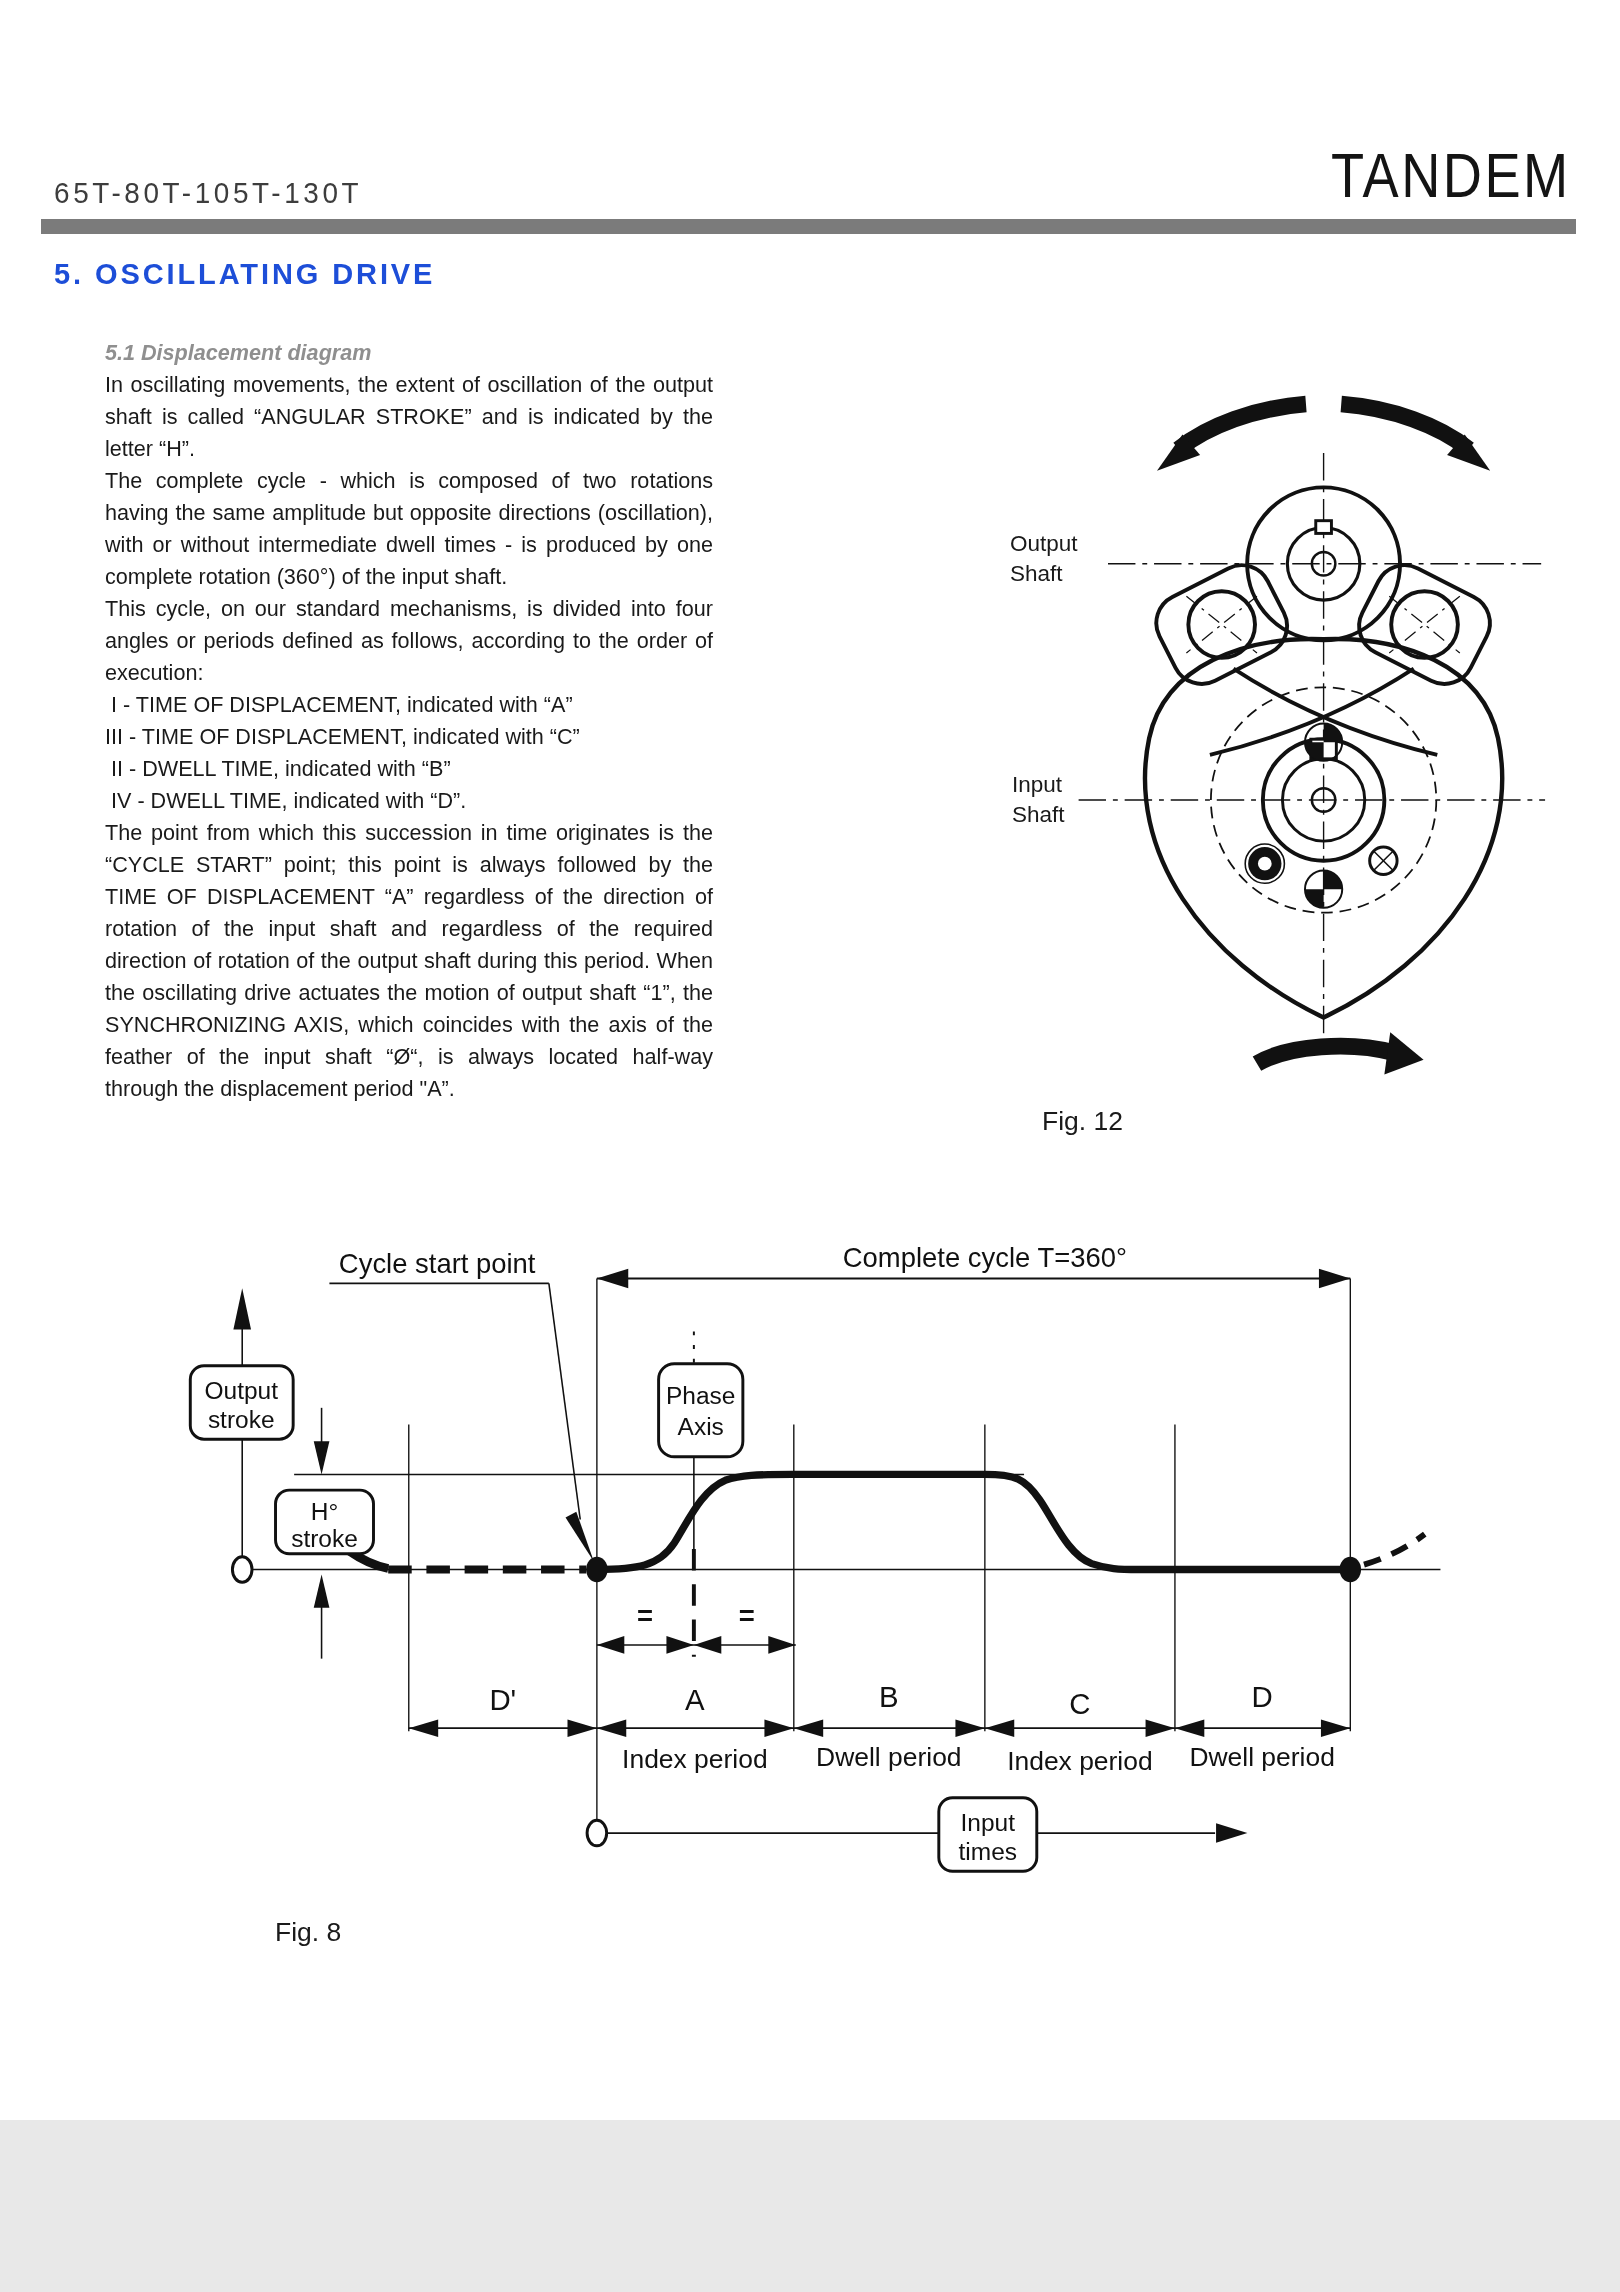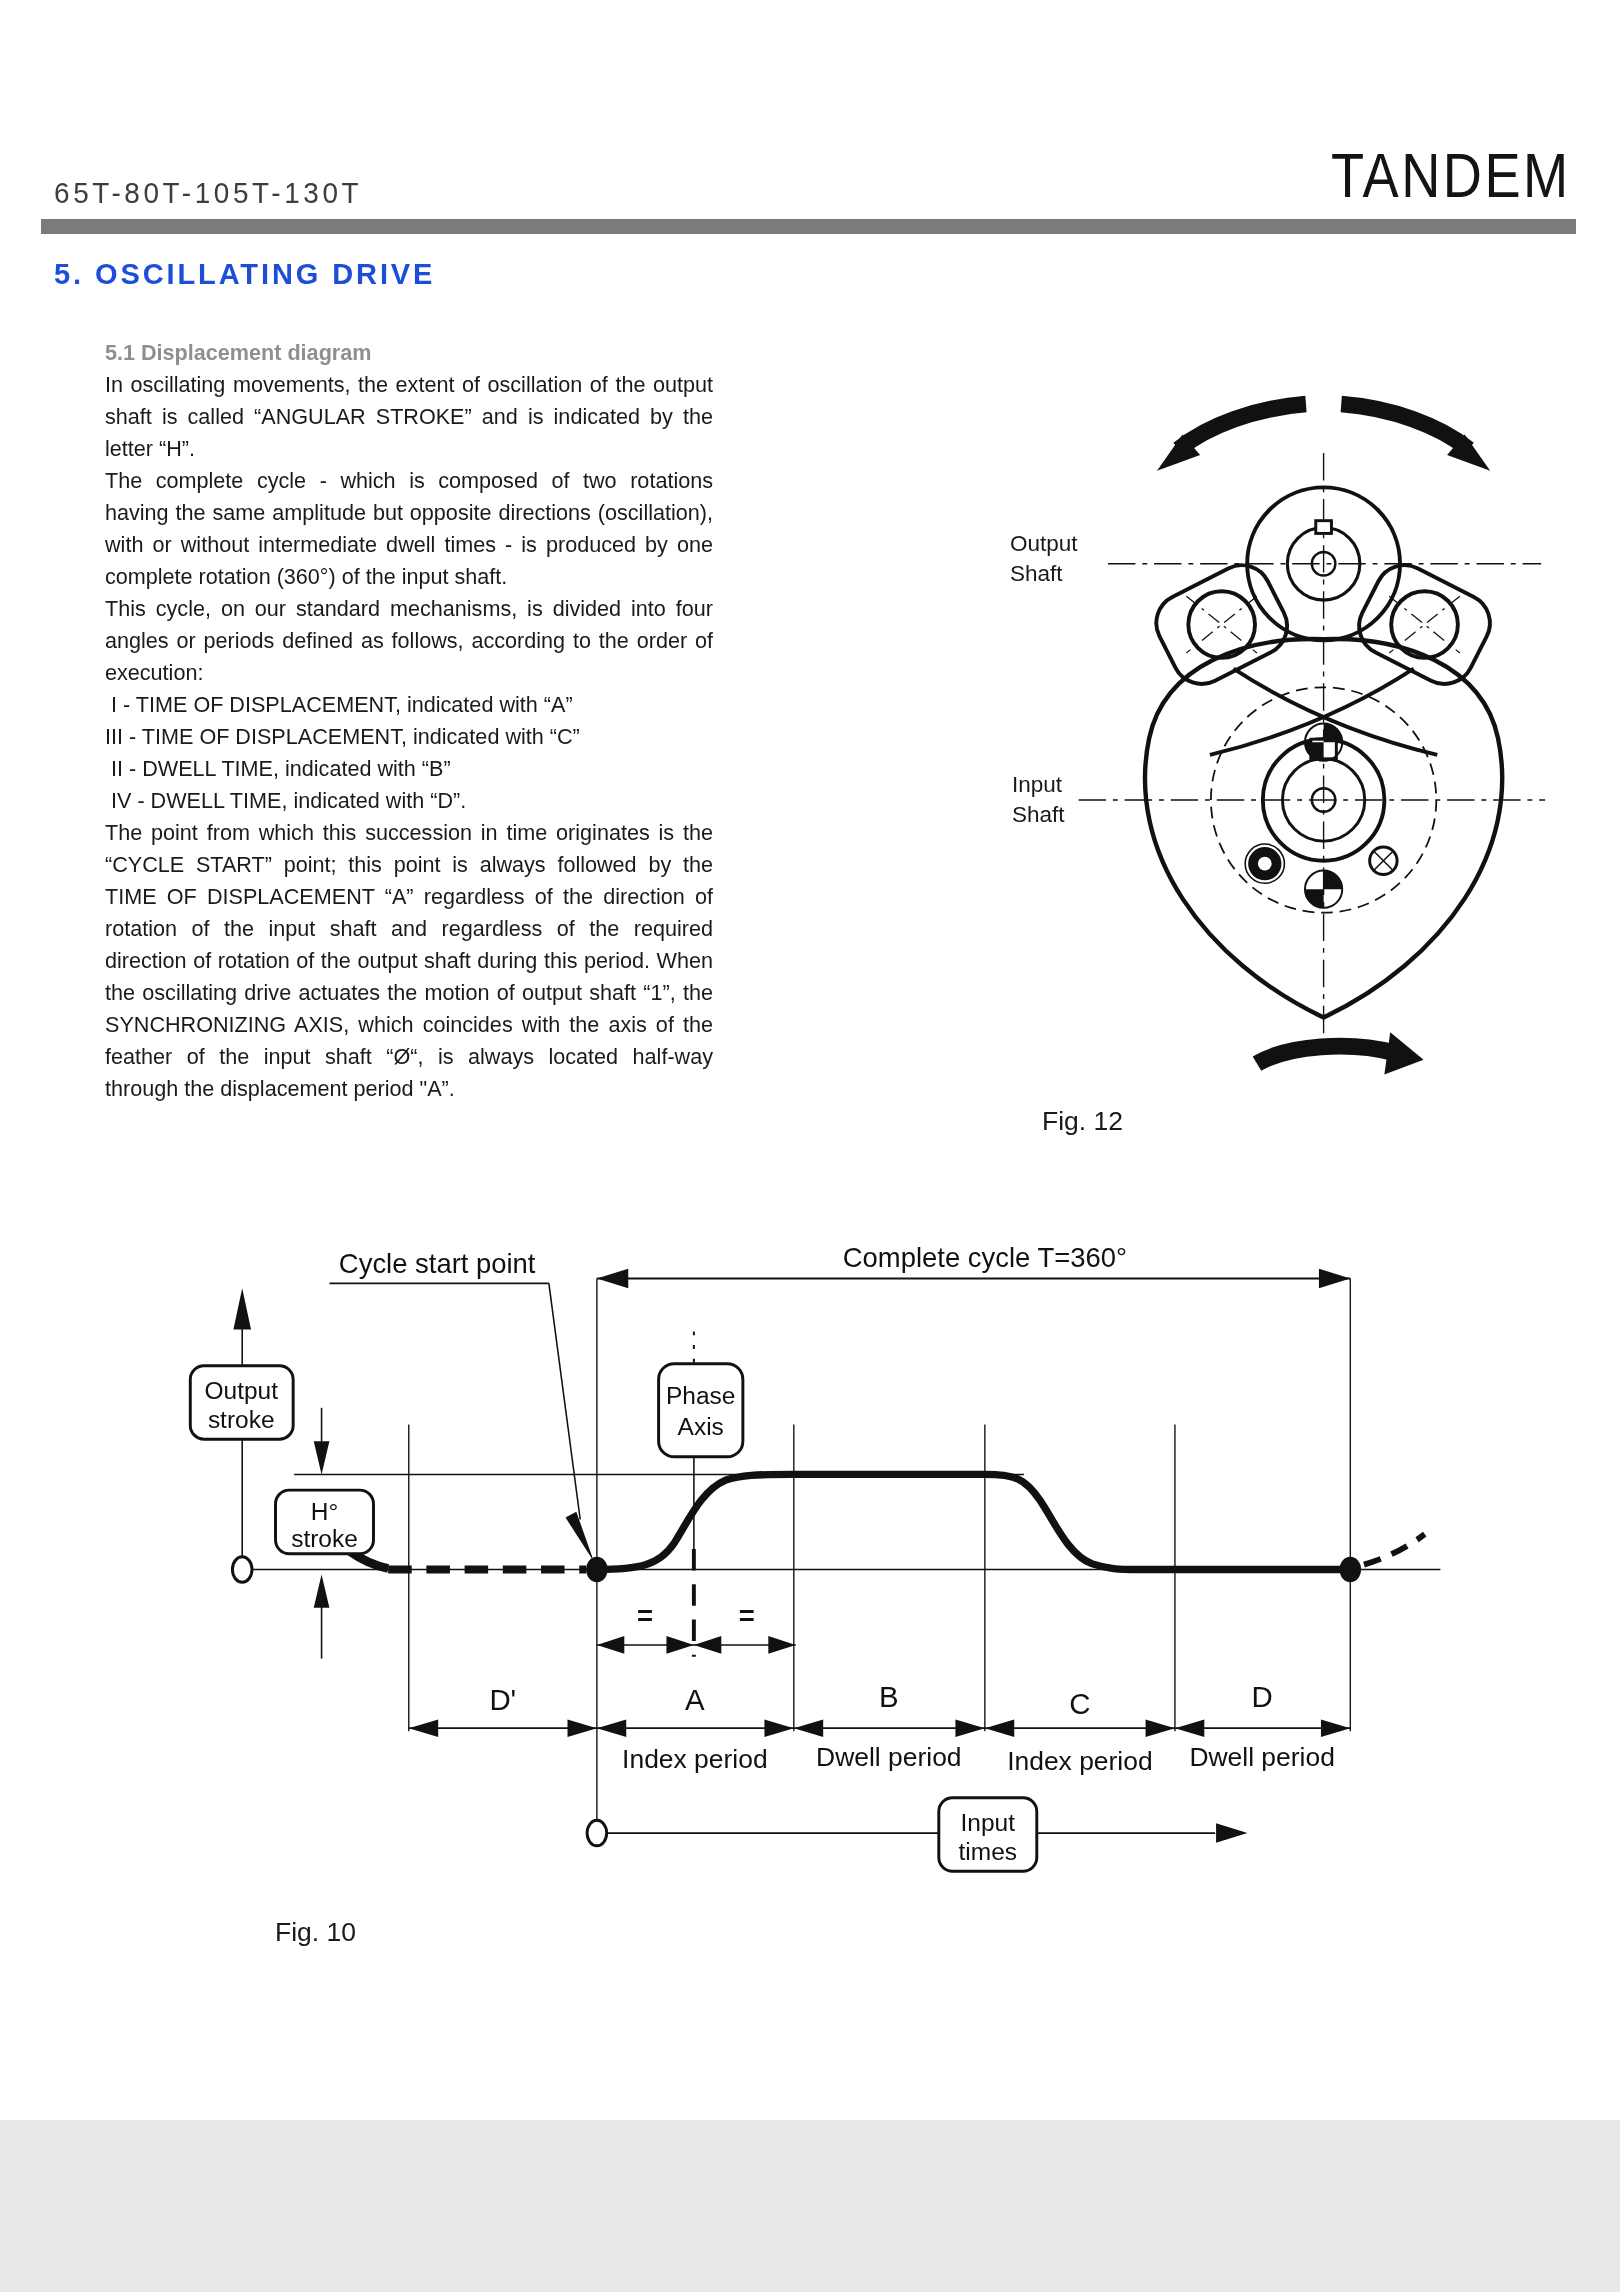--- a/index.html
+++ b/index.html
@@ -11,21 +11,21 @@
                transform:scaleX(.93);transform-origin:left center;white-space:nowrap;}
   .brand{right:49px;top:139px;font-size:63px;letter-spacing:2.9px;color:#141414;
          transform:scaleX(.86);transform-origin:right center;white-space:nowrap;}
   .header-bar{left:41px;top:219px;width:1535px;height:14.7px;background:#7b7b7b;}
   .section-title{left:54px;top:258px;font-size:29px;font-weight:bold;color:#1d4ed8;
                  letter-spacing:2.9px;white-space:nowrap;}
   
   .bodytext{left:105px;top:337px;width:608px;font-size:21.6px;line-height:32px;color:#1a1a1a;}
   .bodytext p{margin:0;text-align:justify;}
   .bodytext p.list{text-align:left;white-space:pre;}
-  .bodytext .subhead{font-weight:bold;color:#8f8f8f;text-align:left;}
+  .bodytext .subhead{font-weight:bold;color:#8f8f8f;text-align:left;font-style:italic;}
   
   .figlabel{font-size:22.5px;line-height:30px;color:#1a1a1a;}
   .caption{font-size:26.5px;color:#1a1a1a;text-align:right;}
   
   .footer-bar{left:1181px;top:2196px;width:335px;height:45px;
               background:linear-gradient(90deg,rgba(255,255,255,0) 0%,#d7d7d7 30%,#8a8a8a 60%,#262626 100%);}
   .page-number{left:1417px;top:2201px;font-size:29px;font-weight:bold;color:#8b5cf6;margin-left:44px;}
   svg text{font-family:"Liberation Sans",sans-serif;fill:#111;}
 </style>
 </head>
@@ -204,21 +204,21 @@
     <text x="962" y="518" text-anchor="middle" font-size="30">C</text>
     <text x="1148" y="511" text-anchor="middle" font-size="30">D</text>
     <text x="569" y="574" text-anchor="middle" font-size="27">Index period</text>
     <text x="767" y="572" text-anchor="middle" font-size="27">Dwell period</text>
     <text x="962" y="576" text-anchor="middle" font-size="27">Index period</text>
     <text x="1148" y="572" text-anchor="middle" font-size="27">Dwell period</text>
     <text x="868" y="638" text-anchor="middle" font-size="25">Input</text>
     <text x="868" y="668" text-anchor="middle" font-size="25">times</text>
   </svg>
 
-  <div class="abs caption" style="left:275px;top:1917px;">Fig. 10</div>
+  <div class="abs caption" style="left:275px;top:1917px;">Fig. 8</div>
 
   <div class="abs footer-bar"></div>
   <svg class="abs" style="left:1292px;top:2156px;" width="118" height="103" viewBox="0 0 120 105">
     <g transform="skewX(-14)" font-family="Liberation Serif, serif" font-style="italic" font-weight="bold" font-size="92">
       <text x="28" y="88" fill="#111" stroke="#fff" stroke-width="9" paint-order="stroke">S</text>
       <text x="62" y="88" fill="#111" stroke="#fff" stroke-width="9" paint-order="stroke">S</text>
       <text x="28" y="88" fill="#111">S</text>
       <text x="62" y="88" fill="#111">S</text>
     </g>
   </svg>

